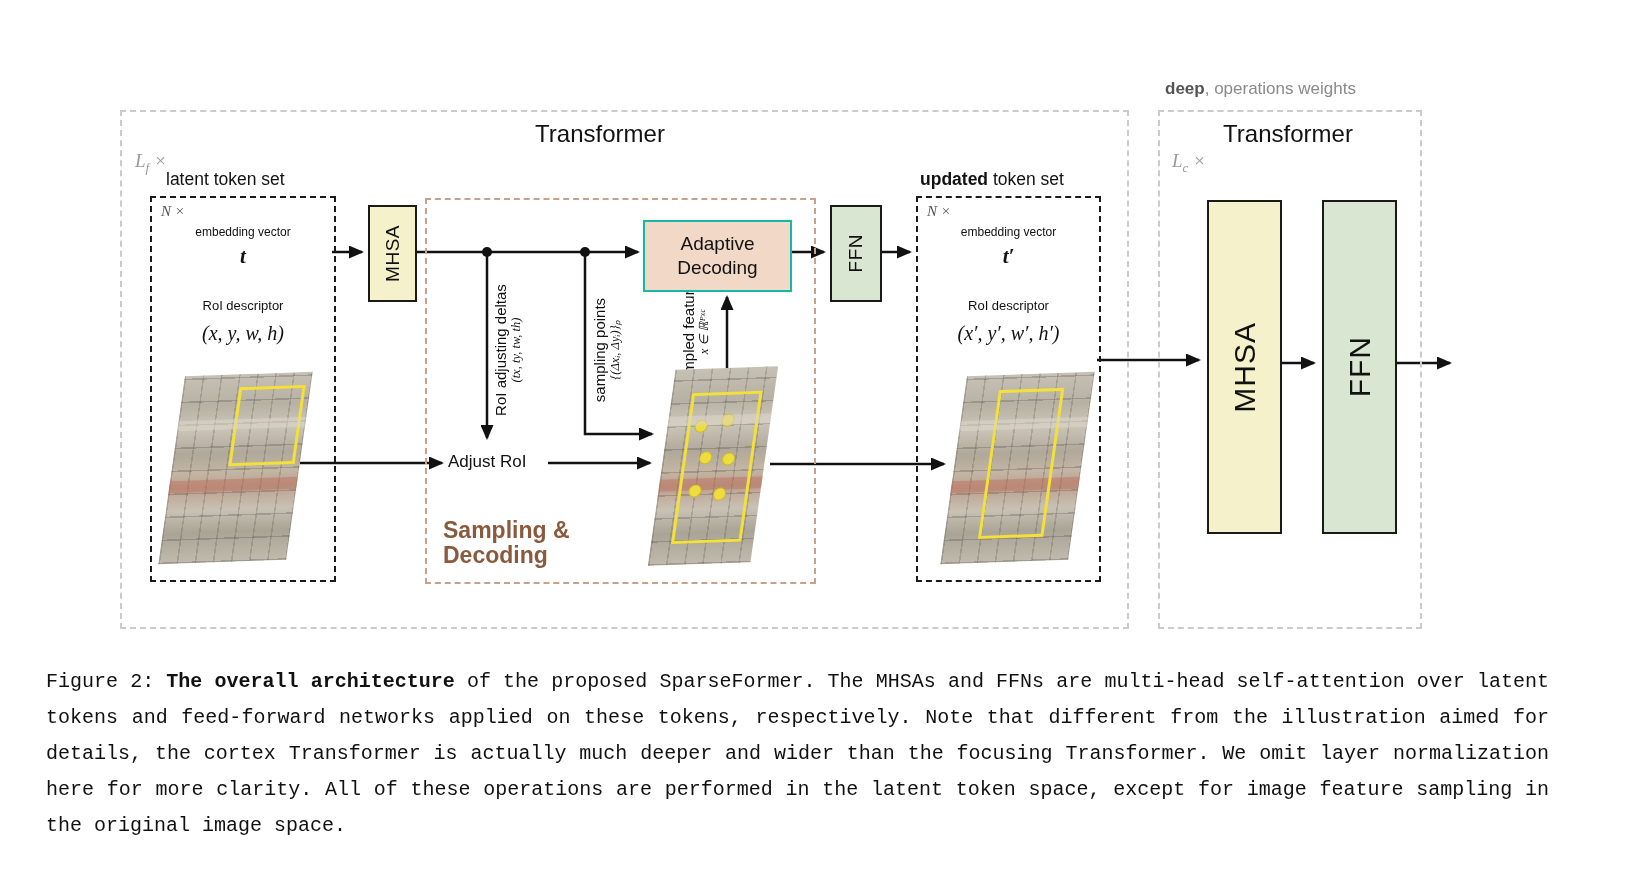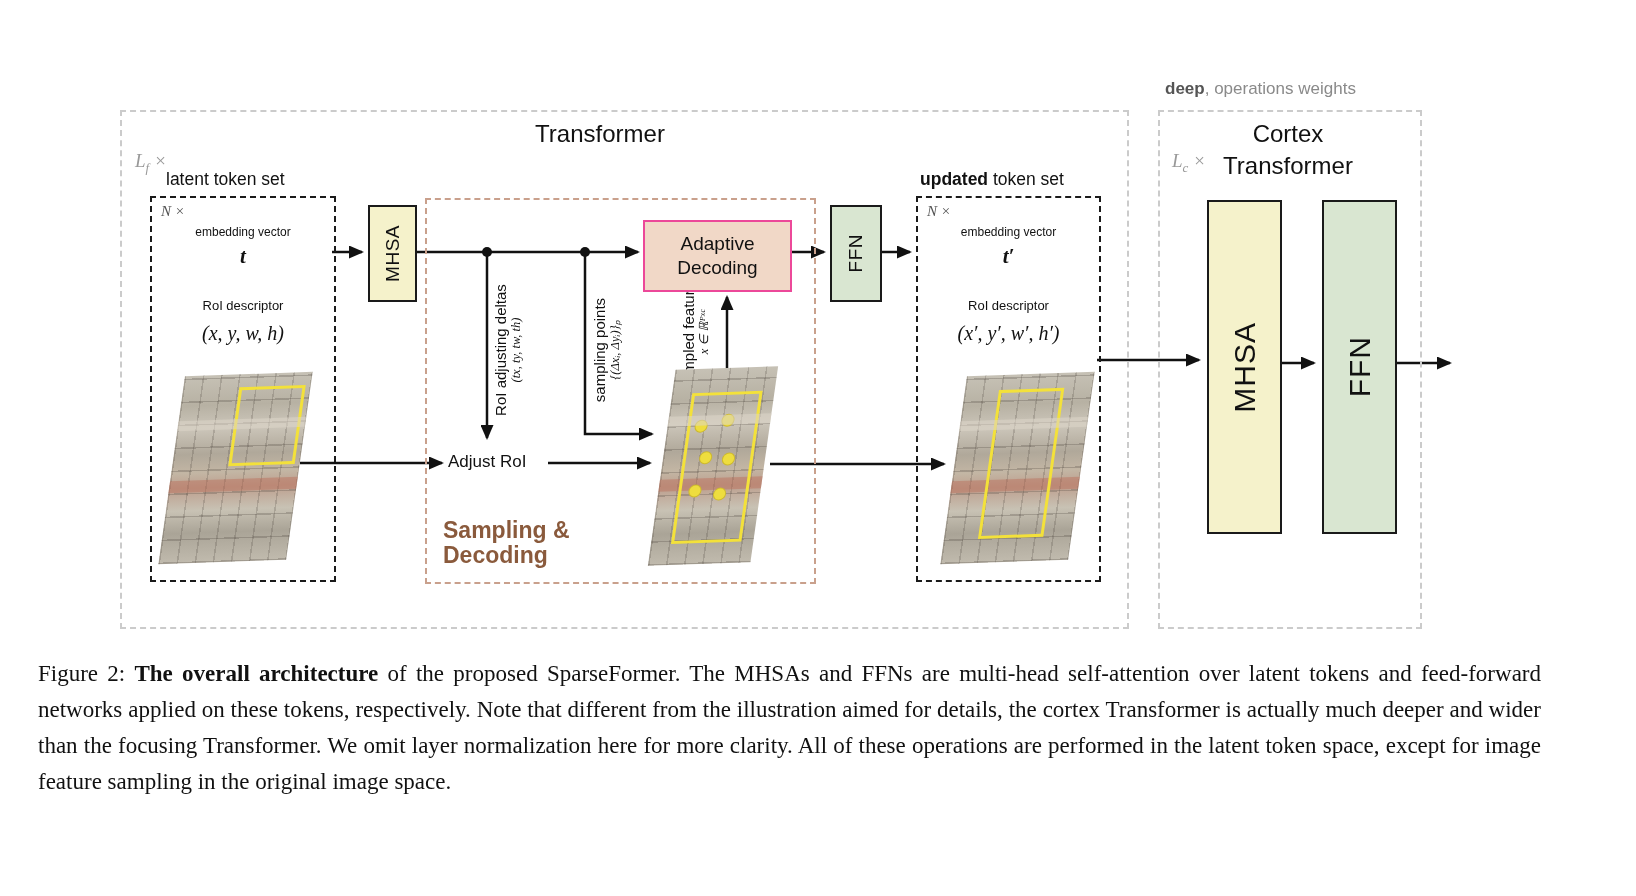--- a/index.html
+++ b/index.html
@@ -18,43 +18,43 @@
   .count{position:absolute;left:9px;top:5px;font-family:"Liberation Serif",serif;
          font-style:italic;font-size:15px;color:#555;}
   .cline{position:absolute;left:0;width:100%;text-align:center;}
   .emb{top:27px;font-size:12px;}
   .tok{top:46px;font-family:"Liberation Serif",serif;font-style:italic;font-weight:700;font-size:21px;}
   .roilab{top:100px;font-size:13px;}
   .roival{top:124px;font-family:"Liberation Serif",serif;font-style:italic;font-size:20px;}
   .block{position:absolute;border:2px solid #1a1a1a;display:flex;align-items:center;justify-content:center;}
   .vtext{writing-mode:vertical-rl;transform:rotate(180deg);font-size:19px;letter-spacing:.5px;}
   .big .vtext{font-size:30px;letter-spacing:1px;}
-  .adaptive{position:absolute;border:2px solid #ec4899;display:flex;flex-direction:column;
+  .adaptive{position:absolute;border:2px solid #14b8a6;display:flex;flex-direction:column;
             align-items:center;justify-content:center;font-size:19px;line-height:24px;}
   .sampbox{position:absolute;border:2px dashed #c9a08c;}
   .samplabel{position:absolute;font-size:23px;font-weight:700;color:#8a5a3c;line-height:25px;}
   .plain{position:absolute;font-size:17px;white-space:nowrap;}
   .rot{position:absolute;transform:rotate(-90deg);text-align:center;}
   .rot .rmain{font-size:15px;line-height:17px;}
   .rot .rsub{font-family:"Liberation Serif",serif;font-style:italic;font-size:12.5px;line-height:15px;}
   .photo{position:absolute;transform:skewX(-10deg) rotate(-2deg);
     background:
       repeating-linear-gradient(90deg, rgba(70,62,55,.22) 0 1.5px, transparent 1.5px 18px),
       repeating-linear-gradient(0deg, rgba(70,62,55,.26) 0 1.5px, transparent 1.5px 23px),
       linear-gradient(180deg,#c6c1b5 0%,#b7b1a3 16%,#ccc6ba 28%,#b0a89a 42%,#c3b6a4 52%,
                       #bd9f8e 60%,#c8c2b4 72%,#aaa497 84%,#c1bbae 100%);}
   .photo::before{content:"";position:absolute;left:0;width:100%;top:56%;height:6%;
                  background:rgba(186,108,88,.45);}
   .photo::after{content:"";position:absolute;left:0;width:100%;top:24%;height:5%;
                 background:rgba(220,214,200,.55);}
   .roi{position:absolute;border:3px solid #f3e13a;}
   .dot{position:absolute;width:11px;height:11px;border-radius:50%;background:#eedd3e;
        box-shadow:0 0 0 1px #cdb92e;}
-  .caption{position:absolute;left:38px;top:656px;width:1503px;margin:0;
-           font-family:Liberation Serif, serif;font-size:23px;line-height:36px;
+  .caption{position:absolute;left:38px;top:656px;width:1503px;margin:8px;
+           font-family:Liberation Mono, monospace;font-size:20px;line-height:36px;
            text-align:justify;color:#111;}
 </style>
 </head>
 <body>
 
 <div class="stage">
 
   <svg class="wires" width="1636" height="660">
     <defs>
       <marker id="ah" markerUnits="userSpaceOnUse" markerWidth="15" markerHeight="13" refX="13" refY="6.5" orient="auto">
@@ -152,21 +152,20 @@
     <div class="cline roival">(x′, y′, w′, h′)</div>
     <div class="photo" style="left:36px;top:176px;width:127px;height:188px">
       <div class="roi" style="left:27%;top:8%;width:46%;height:76%"></div>
     </div>
   </div>
 
   <div class="grouptag" style="left:1165px;top:79px"><b>deep</b><span>, operations weights</span></div>
   <div class="groupbox" style="left:1158px;top:110px;width:260px;height:515px"></div>
   <div class="repeat" style="left:1172px;top:114px"><span>L</span><sub>c</sub> <span>×</span></div>
   <div class="gtitle" style="left:1168px;top:118px;width:240px">
-    <div>Cortex</div>
     <div>Transformer</div>
   </div>
   <div class="block big" style="left:1207px;top:200px;width:71px;height:330px;background:#f5f2cb">
       <span class="vtext">MHSA</span>
     </div>
   <div class="block big" style="left:1322px;top:200px;width:71px;height:330px;background:#d9e6d1">
       <span class="vtext">FFN</span>
     </div>
 
   <p class="caption"><span>Figure 2: </span><b>The overall architecture</b><span> of the proposed SparseFormer. The MHSAs and FFNs are multi-head self-attention over latent tokens and feed-forward networks applied on these tokens, respectively. Note that different from the illustration aimed for details, the cortex Transformer is actually much deeper and wider than the focusing Transformer. We omit layer normalization here for more clarity. All of these operations are performed in the latent token space, except for image feature sampling in the original image space.</span></p>

